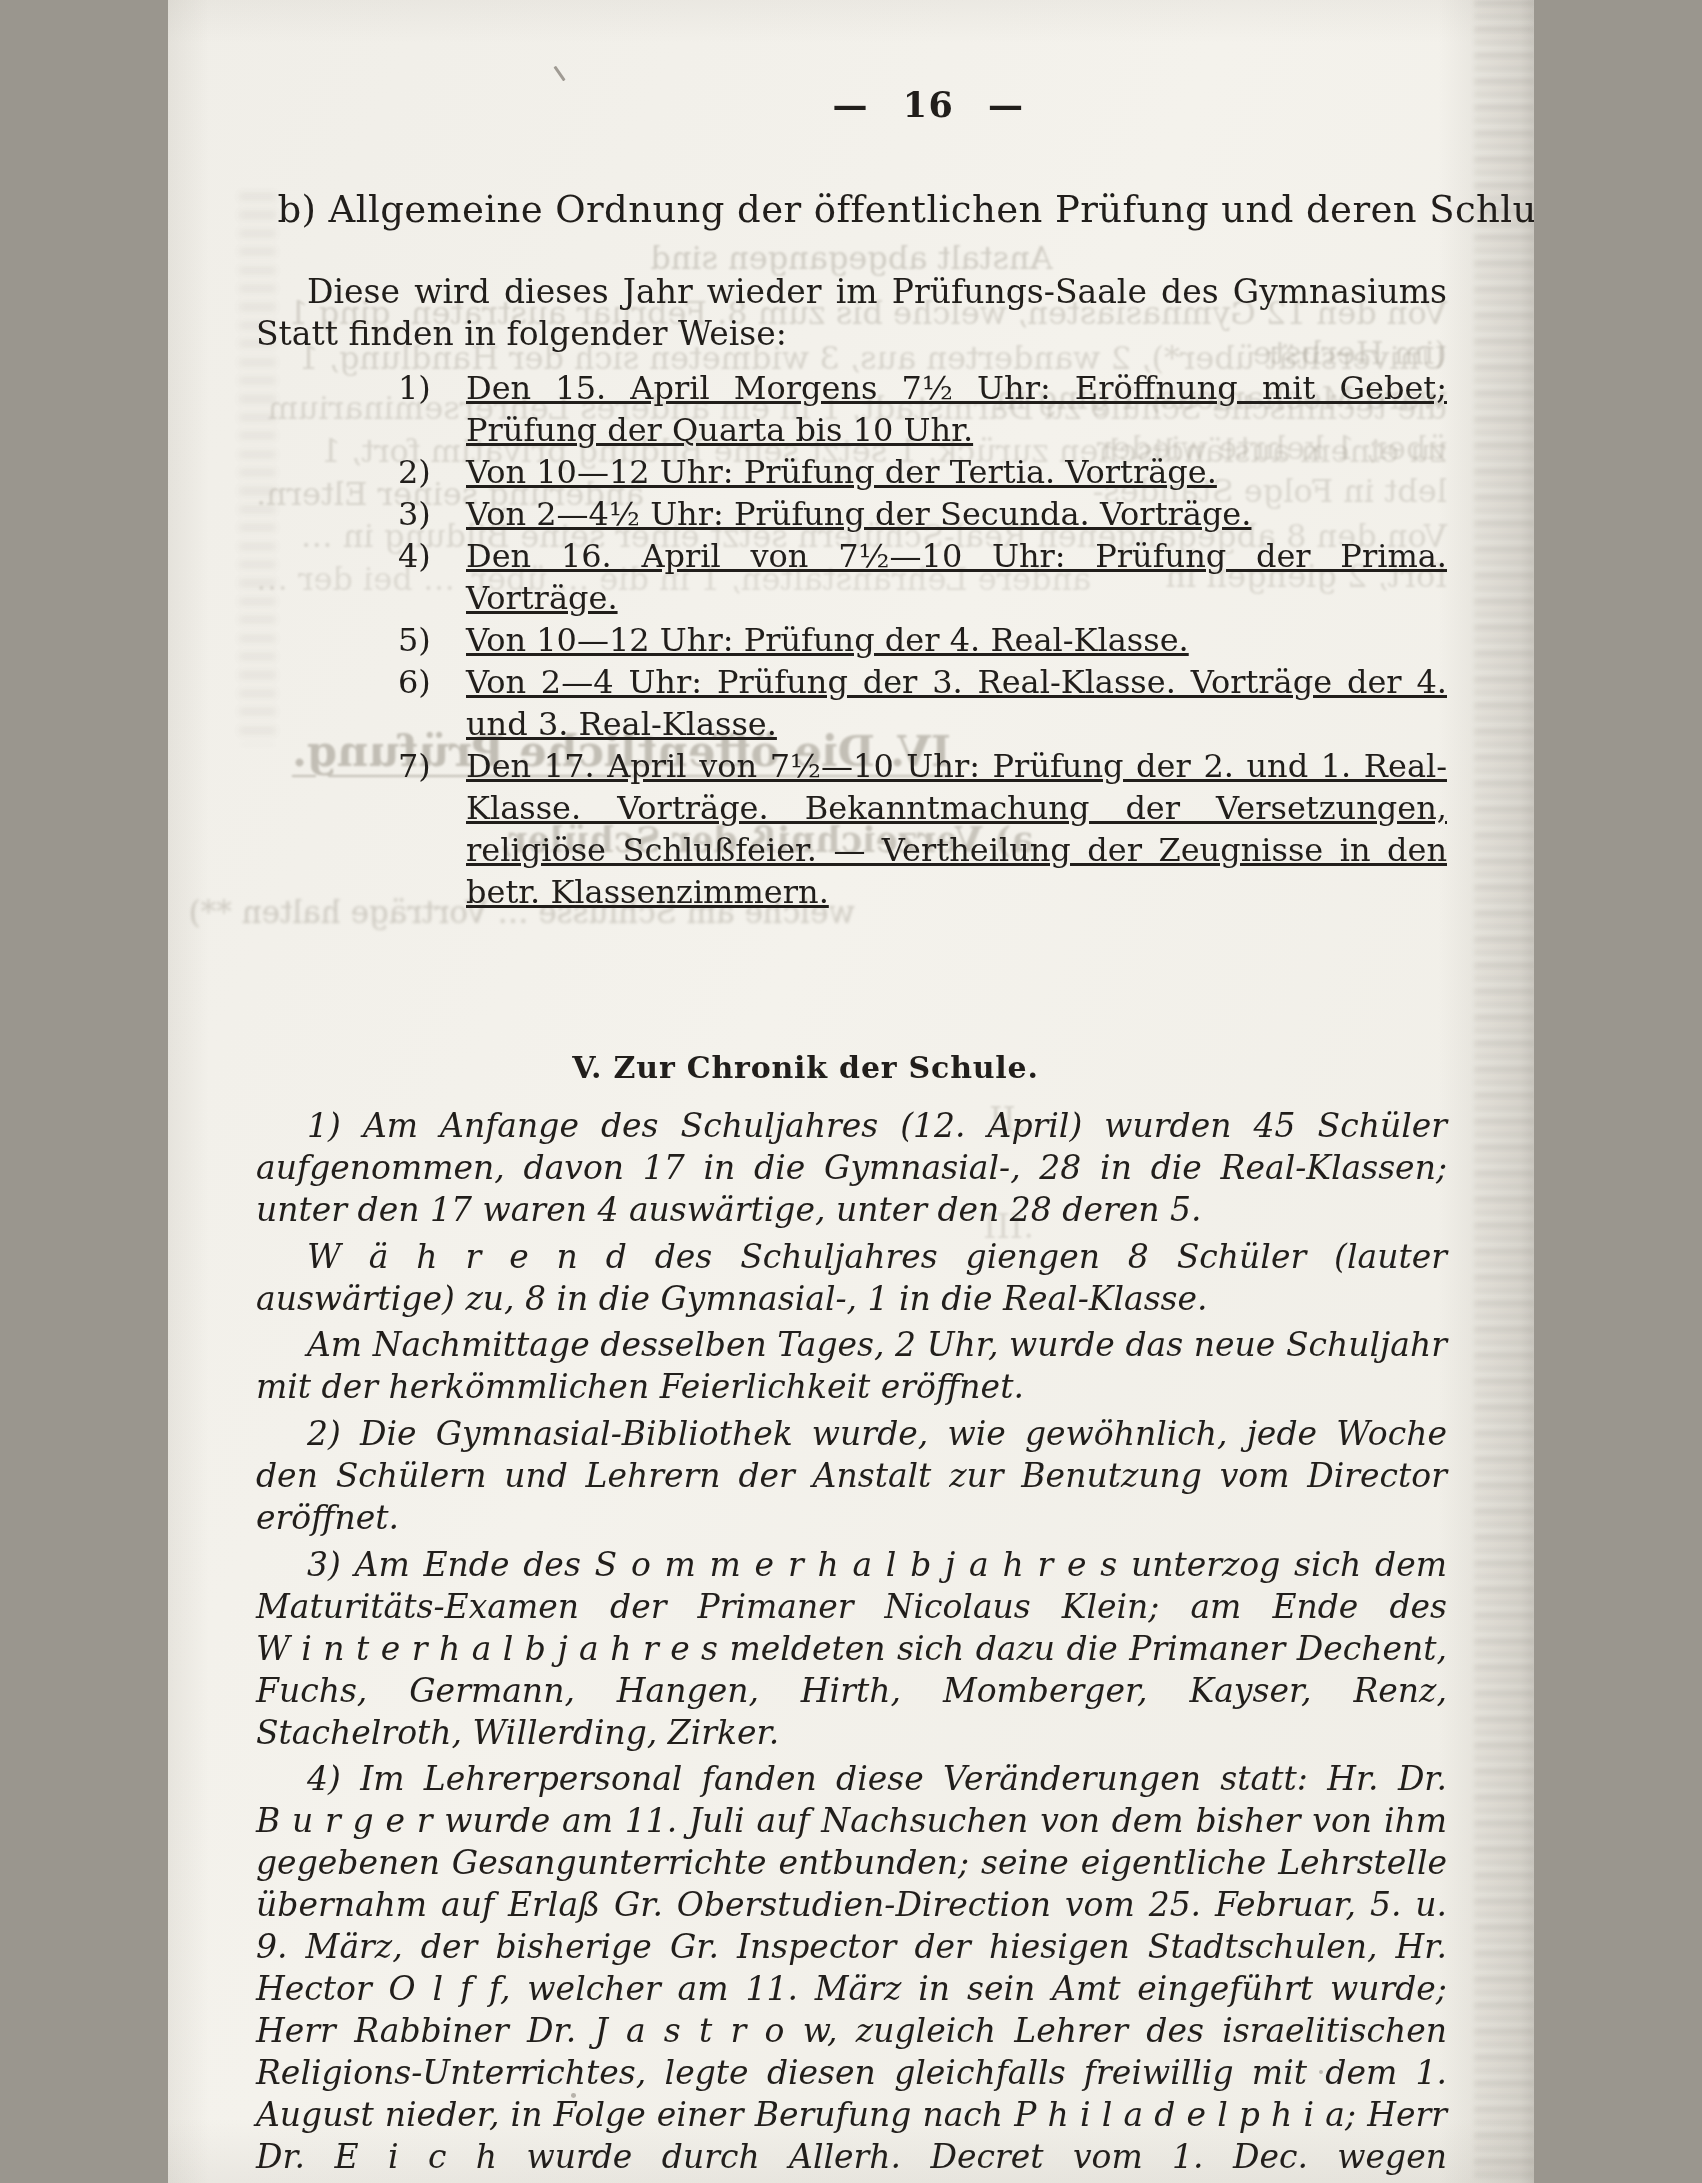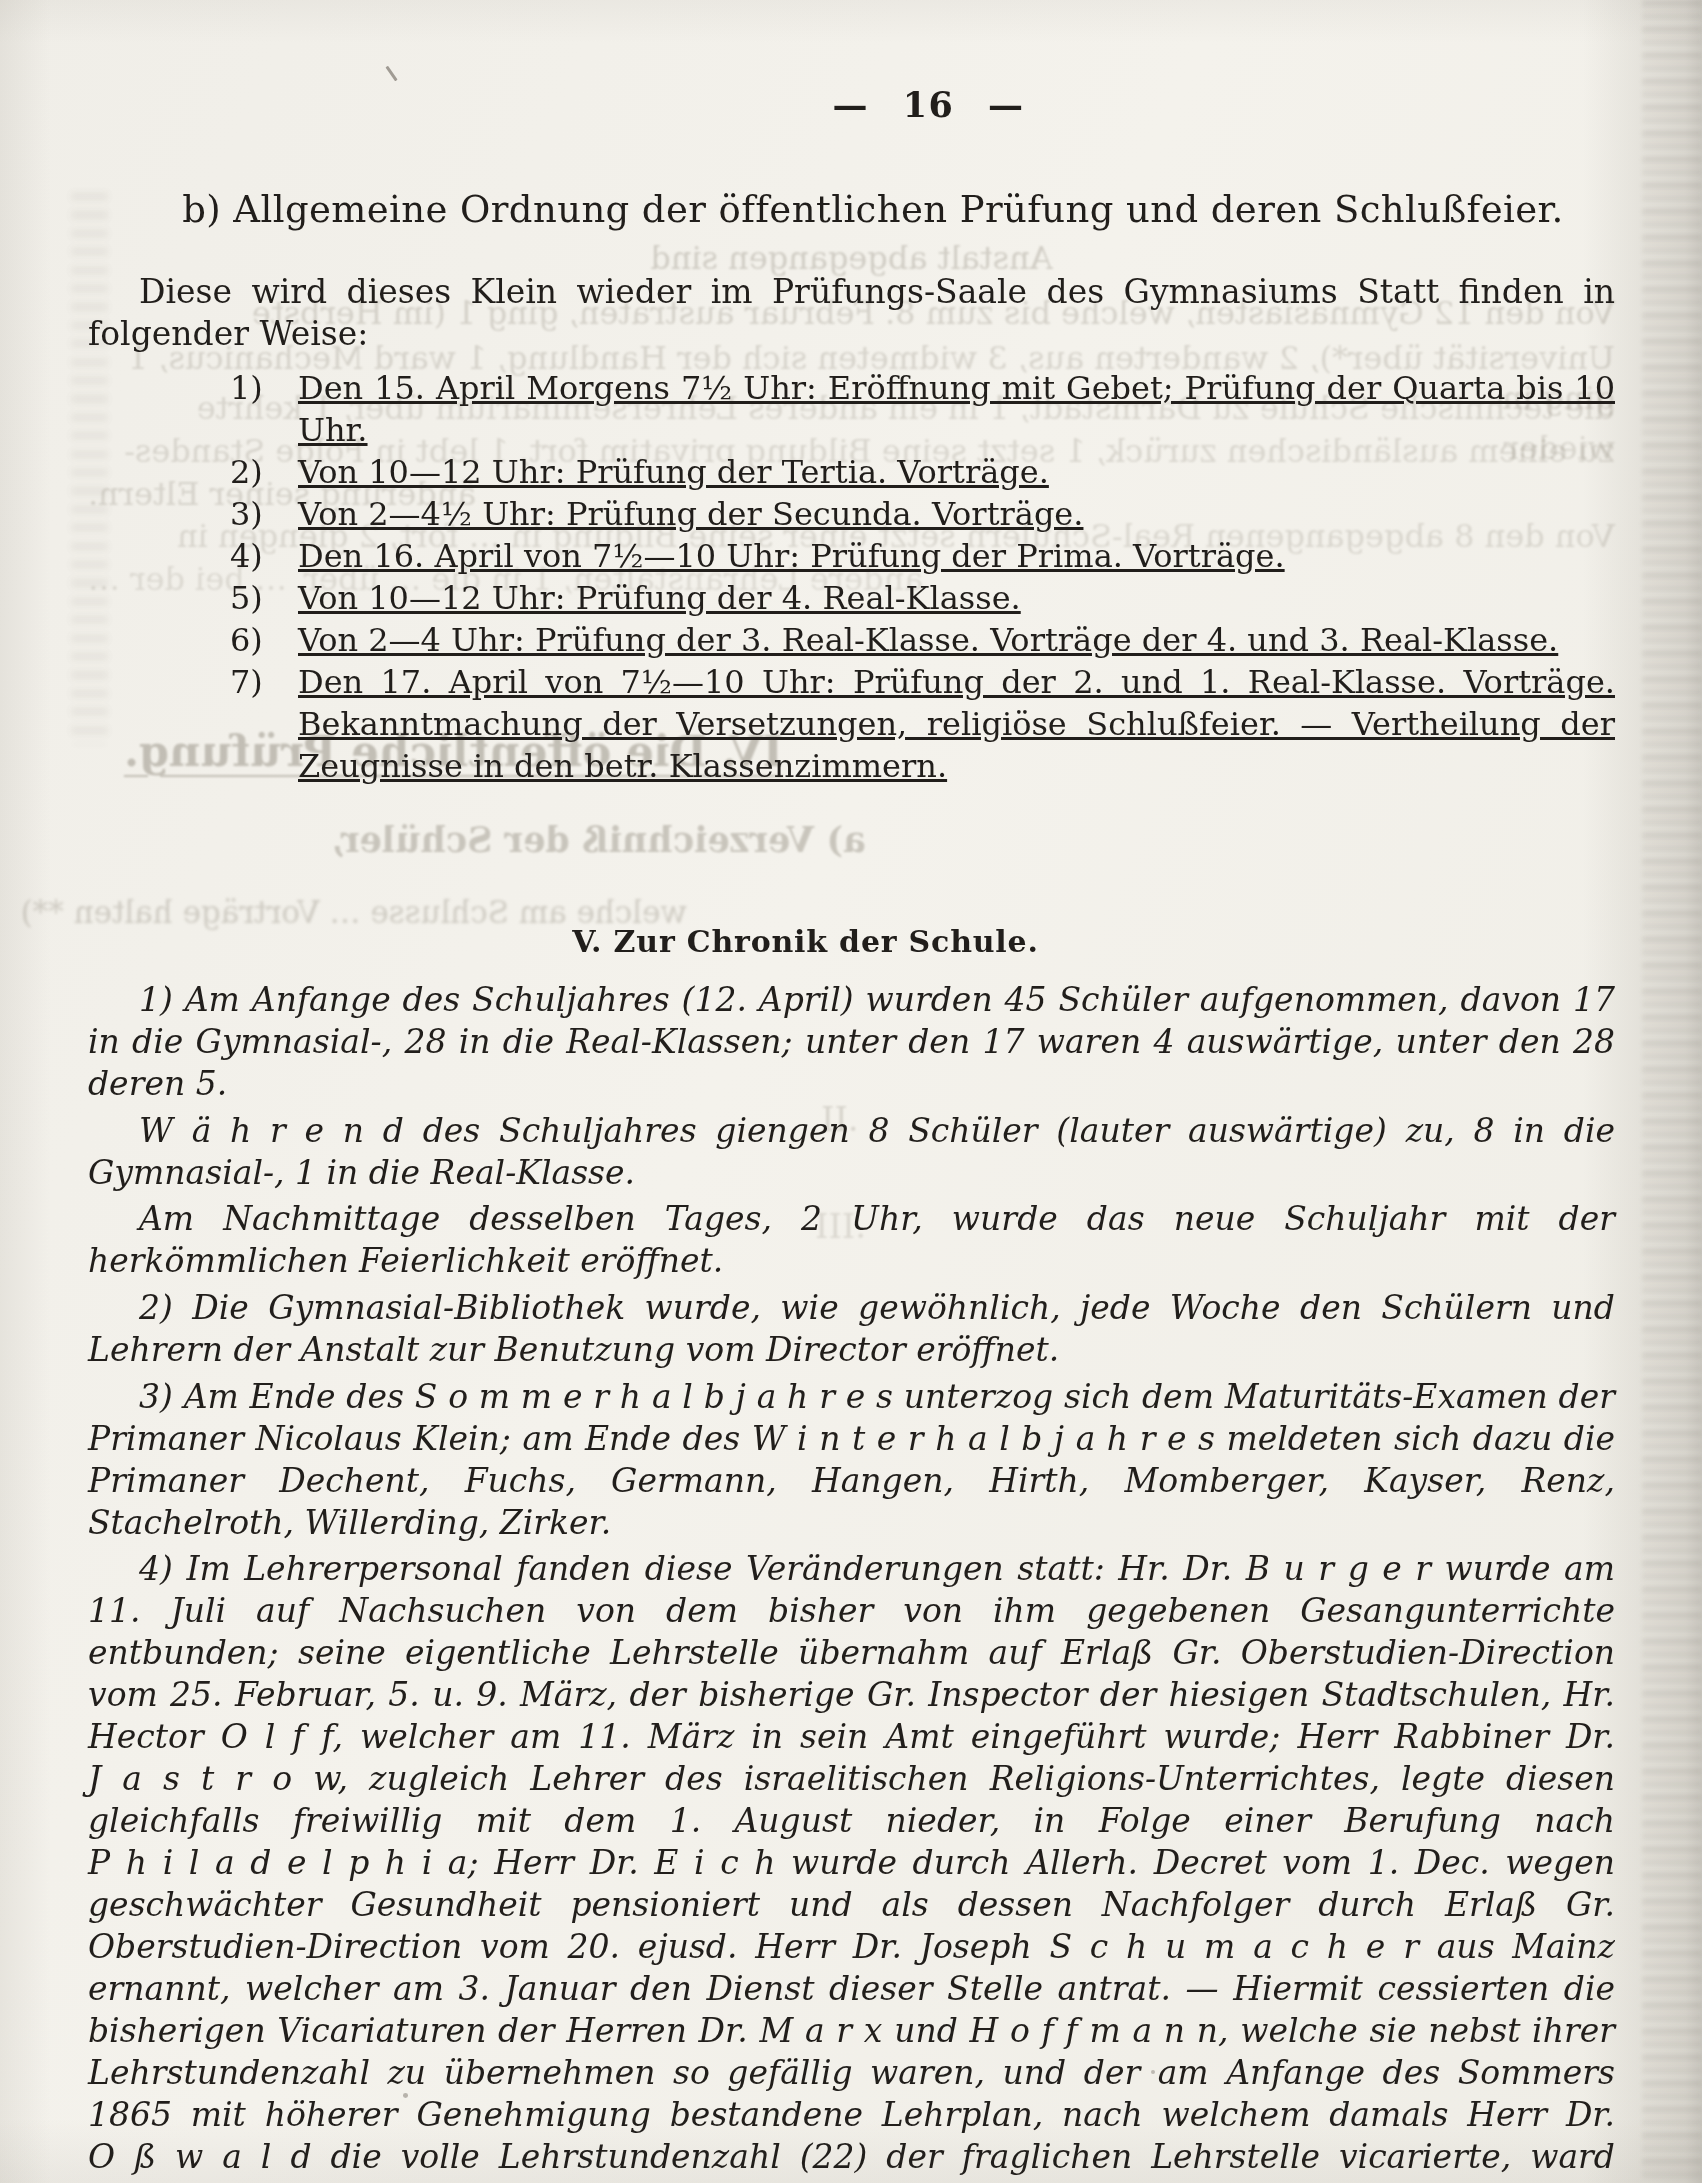--- a/index.html
+++ b/index.html
@@ -1,19 +1,19 @@
 <!DOCTYPE html>
 <html style="font-size:12.3px"><head>
 <meta charset="utf-8">
 <title>Scanned page 16</title>
 <style>
   html,body{margin:0;padding:0;background:#9a968e;}
   .page{
     position:relative;
-    width:1702px;height:2183px;
+    width:1366px;height:2183px;
     margin:0 auto;
     overflow:hidden;
     color:#211e1b;
     font-family:"DejaVu Serif", serif;
     background:
       linear-gradient(to right, rgba(120,112,98,.10) 0, rgba(120,112,98,0) 3%),
       linear-gradient(to right, rgba(0,0,0,0) 93%, rgba(95,88,76,.16) 99%, rgba(70,64,54,.22) 100%),
       linear-gradient(to bottom, rgba(110,102,90,.06) 0, rgba(110,102,90,0) 2%, rgba(110,102,90,0) 97%, rgba(110,102,90,.08) 100%),
       linear-gradient(115deg,#f0eee8 0%,#f4f2ec 45%,#efede6 100%);
   }
@@ -118,21 +118,21 @@
   <div class="ghost mir" style="left:88px;top:892px;width:599px;text-align:right;font-size:31px;opacity:.36;filter:blur(1.5px)">welche am Schlusse … Vorträge halten **)</div>
   <div class="ghost" style="left:821px;top:1099px;font-size:34px;opacity:.28">II.</div>
   <div class="ghost" style="left:815px;top:1206px;font-size:34px;opacity:.24">III.</div>
 
   <div class="body">
 
     <div class="pageno">— 16 —</div>
 
     <h2 class="h-b">b) Allgemeine Ordnung der öffentlichen Prüfung und deren Schlußfeier.</h2>
 
-    <p class="intro">Diese wird dieses Klein wieder im Prüfungs-Saale des Gymnasiums Statt finden in folgender Weise:</p>
+    <p class="intro">Diese wird dieses Jahr wieder im Prüfungs-Saale des Gymnasiums Statt finden in folgender Weise:</p>
 
     <div class="schedule">
         <div class="sched-item"><span class="num">1)</span><span>Den 15. April Morgens 7½ Uhr: Eröffnung mit Gebet; Prüfung der Quarta bis 10 Uhr.</span></div>
         <div class="sched-item"><span class="num">2)</span><span>Von 10—12 Uhr: Prüfung der Tertia. Vorträge.</span></div>
         <div class="sched-item"><span class="num">3)</span><span>Von 2—4½ Uhr: Prüfung der Secunda. Vorträge.</span></div>
         <div class="sched-item"><span class="num">4)</span><span>Den 16. April von 7½—10 Uhr: Prüfung der Prima. Vorträge.</span></div>
         <div class="sched-item"><span class="num">5)</span><span>Von 10—12 Uhr: Prüfung der 4. Real-Klasse.</span></div>
         <div class="sched-item"><span class="num">6)</span><span>Von 2—4 Uhr: Prüfung der 3. Real-Klasse. Vorträge der 4. und 3. Real-Klasse.</span></div>
         <div class="sched-item"><span class="num">7)</span><span>Den 17. April von 7½—10 Uhr: Prüfung der 2. und 1. Real-Klasse. Vorträge. Bekanntmachung der Versetzungen, religiöse Schlußfeier. — Vertheilung der Zeugnisse in den betr. Klassenzimmern.</span></div>
       </div>

